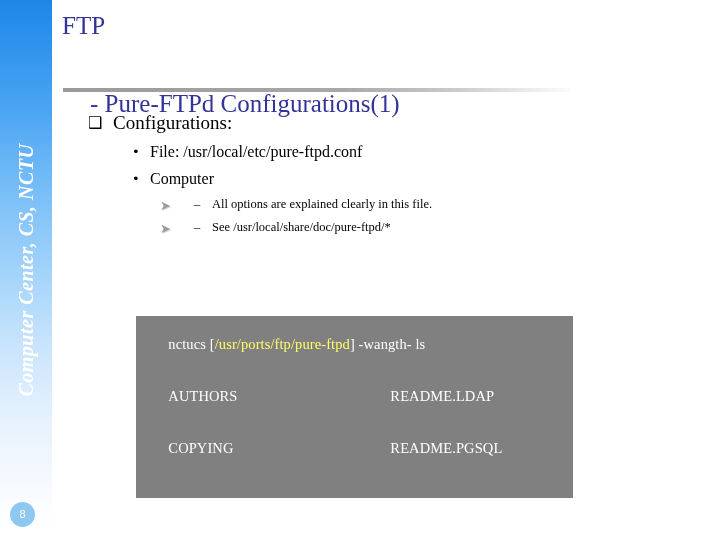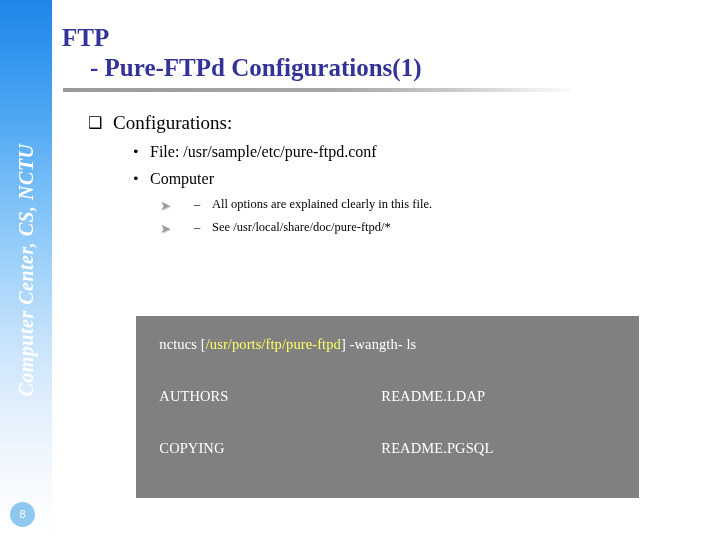--- a/index.html
+++ b/index.html
@@ -70,33 +70,32 @@
     font-family: "Liberation Sans", "DejaVu Sans", sans-serif;
     font-size: 11px;
     line-height: 25px;
     text-align: center;
   }
 
   
   #title-block {
     position: absolute;
     left: 62px;
-    top: 23px;
+    top: 11px;
     width: 600px;
-    font-weight: bold;
   }
   .title-line {
     color: #333399;
     font-family: "Liberation Serif", "DejaVu Serif", serif;
     font-size: 25px;
     line-height: 30px;
     white-space: nowrap;
   }
   #title-line-1 { padding-left: 0px; }
-  #title-line-2 { padding-left: 28px; }
+  #title-line-2 { padding-left: 28px; margin-top: 48px; }
 
   #title-rule {
     position: absolute;
     left: 63px;
     top: 88px;
     width: 508px;
     height: 4px;
     background: linear-gradient(to right,
         #9a9a9a 0%,
         #a8a8a8 55%,
@@ -184,25 +183,25 @@
     font-size: 12.5px;
     line-height: 20px;
     color: #000000;
   }
 
   
   #terminal {
     position: absolute;
     left: 136px;
     top: 316px;
-    width: 503px;
+    width: 437px;
     height: 182px;
     background: #808080;
     overflow: hidden;
-    padding: 3px 0 0 1px;
+    padding: 3px 0 0 10px;
     box-sizing: border-box;
   }
   .term-line {
     font-family: "Liberation Serif", "DejaVu Serif", serif;
     font-size: 14.5px;
     line-height: 17.3px;
     color: #ffffff;
     white-space: pre;
     letter-spacing: 0.1px;
   }
@@ -230,21 +229,21 @@
 
   <div id="body">
 
     <div class="lvl1">
       <span class="marker">❑</span>
       <span>Configurations:</span>
     </div>
 
     <div class="lvl2">
       <span class="marker">•</span>
-      <span>File: /usr/sample/etc/pure-ftpd.conf</span>
+      <span>File: /usr/local/etc/pure-ftpd.conf</span>
     </div>
 
     <div class="lvl2">
       <span class="marker">•</span>
       <span>Computer</span>
     </div>
 
     <div class="lvl3">
       <span class="marker">➤</span>
     </div>

